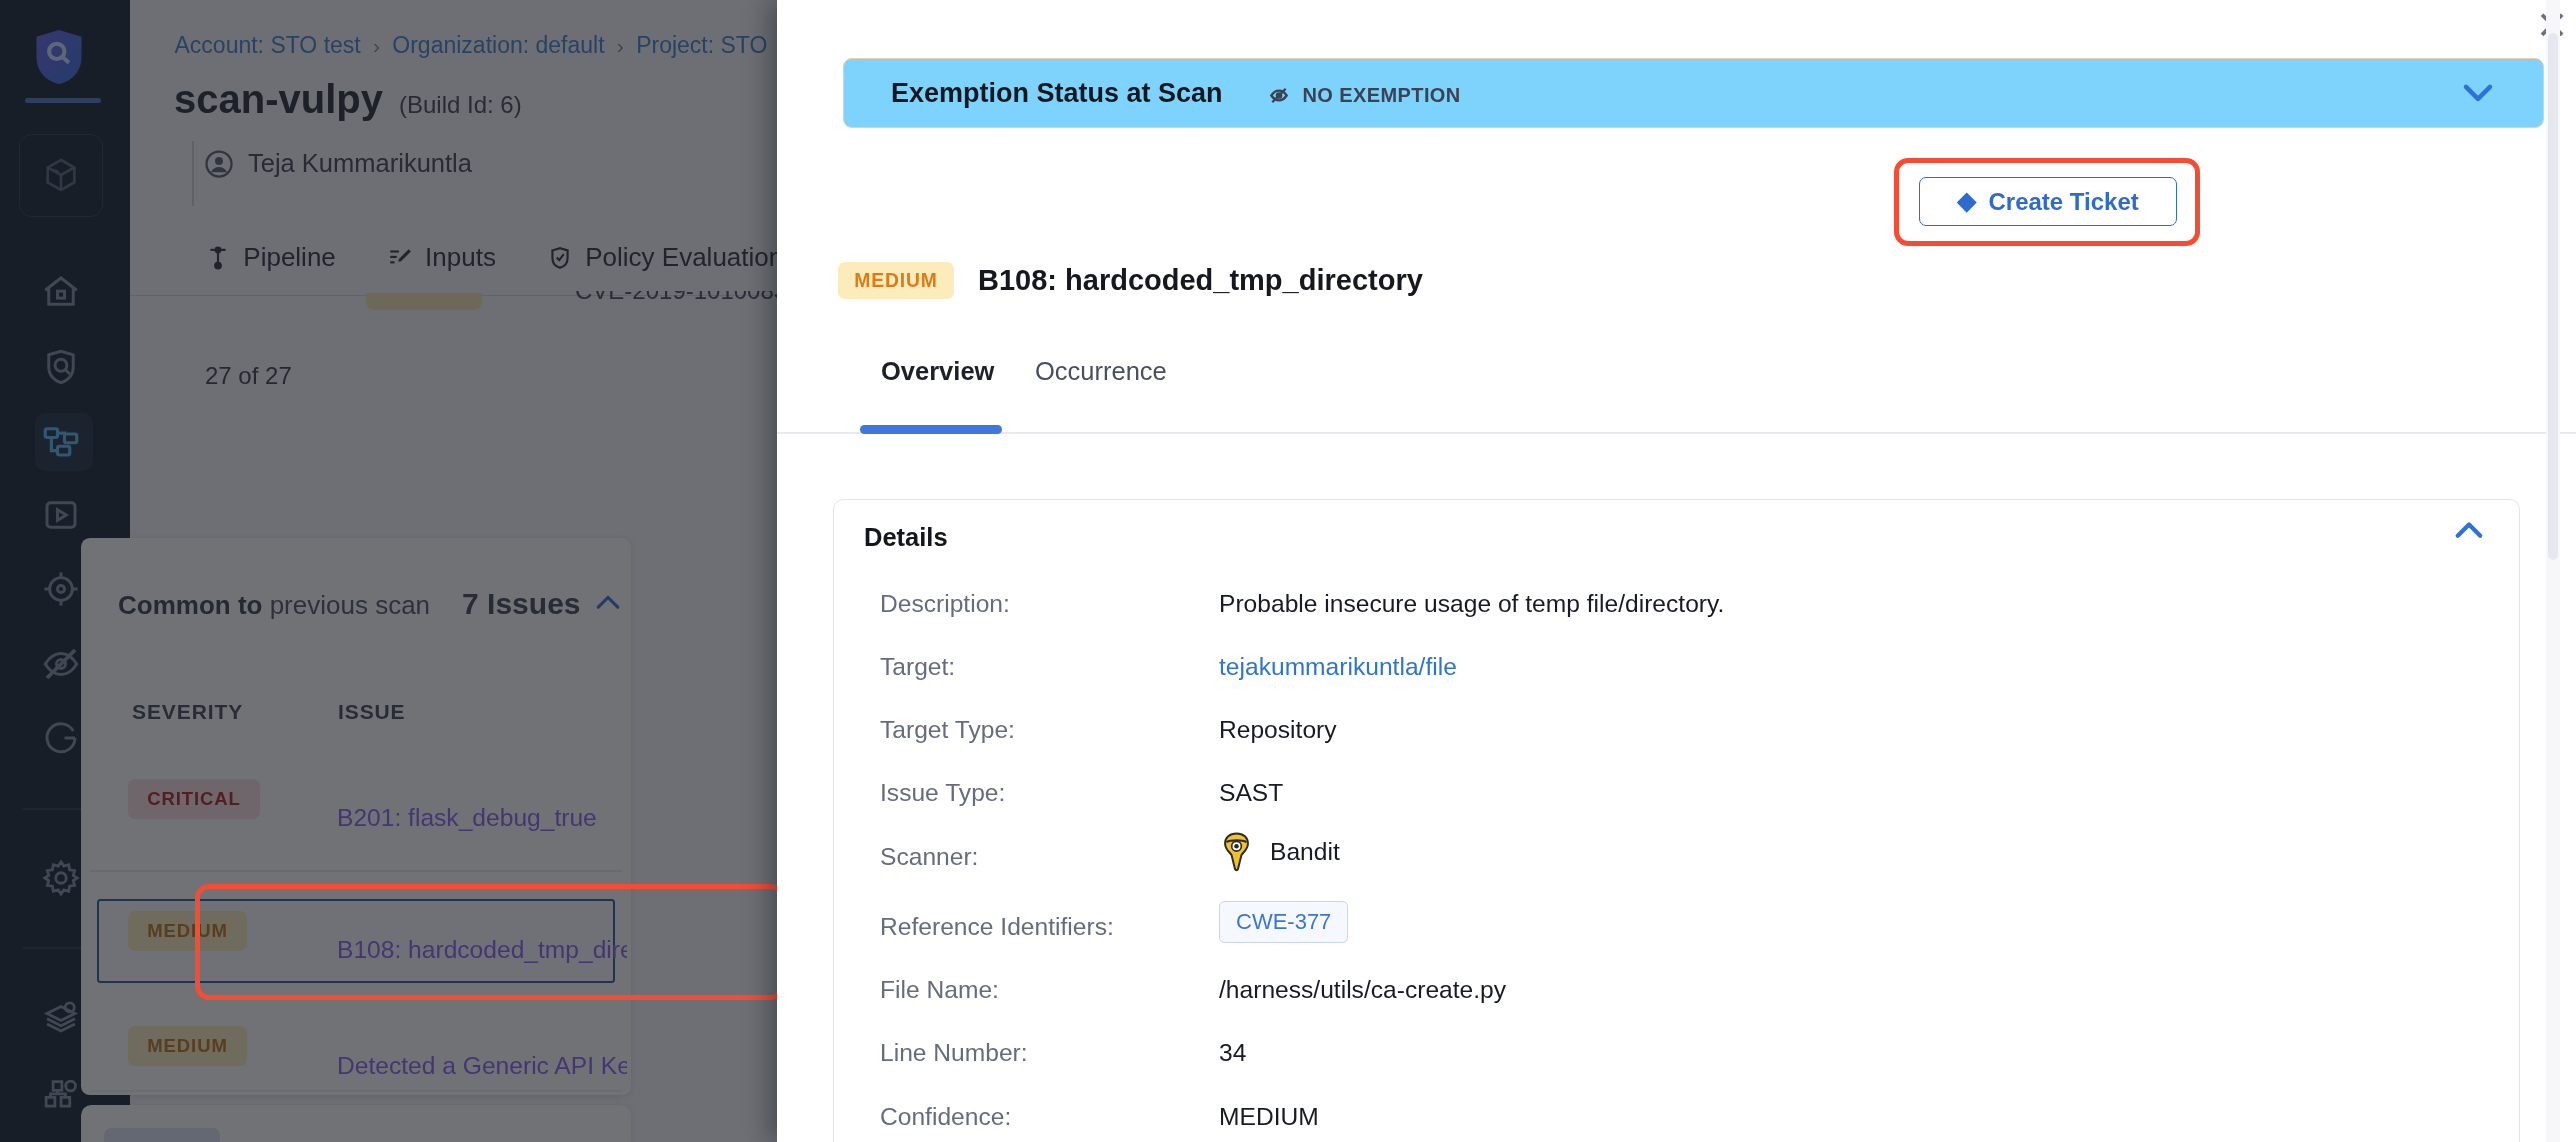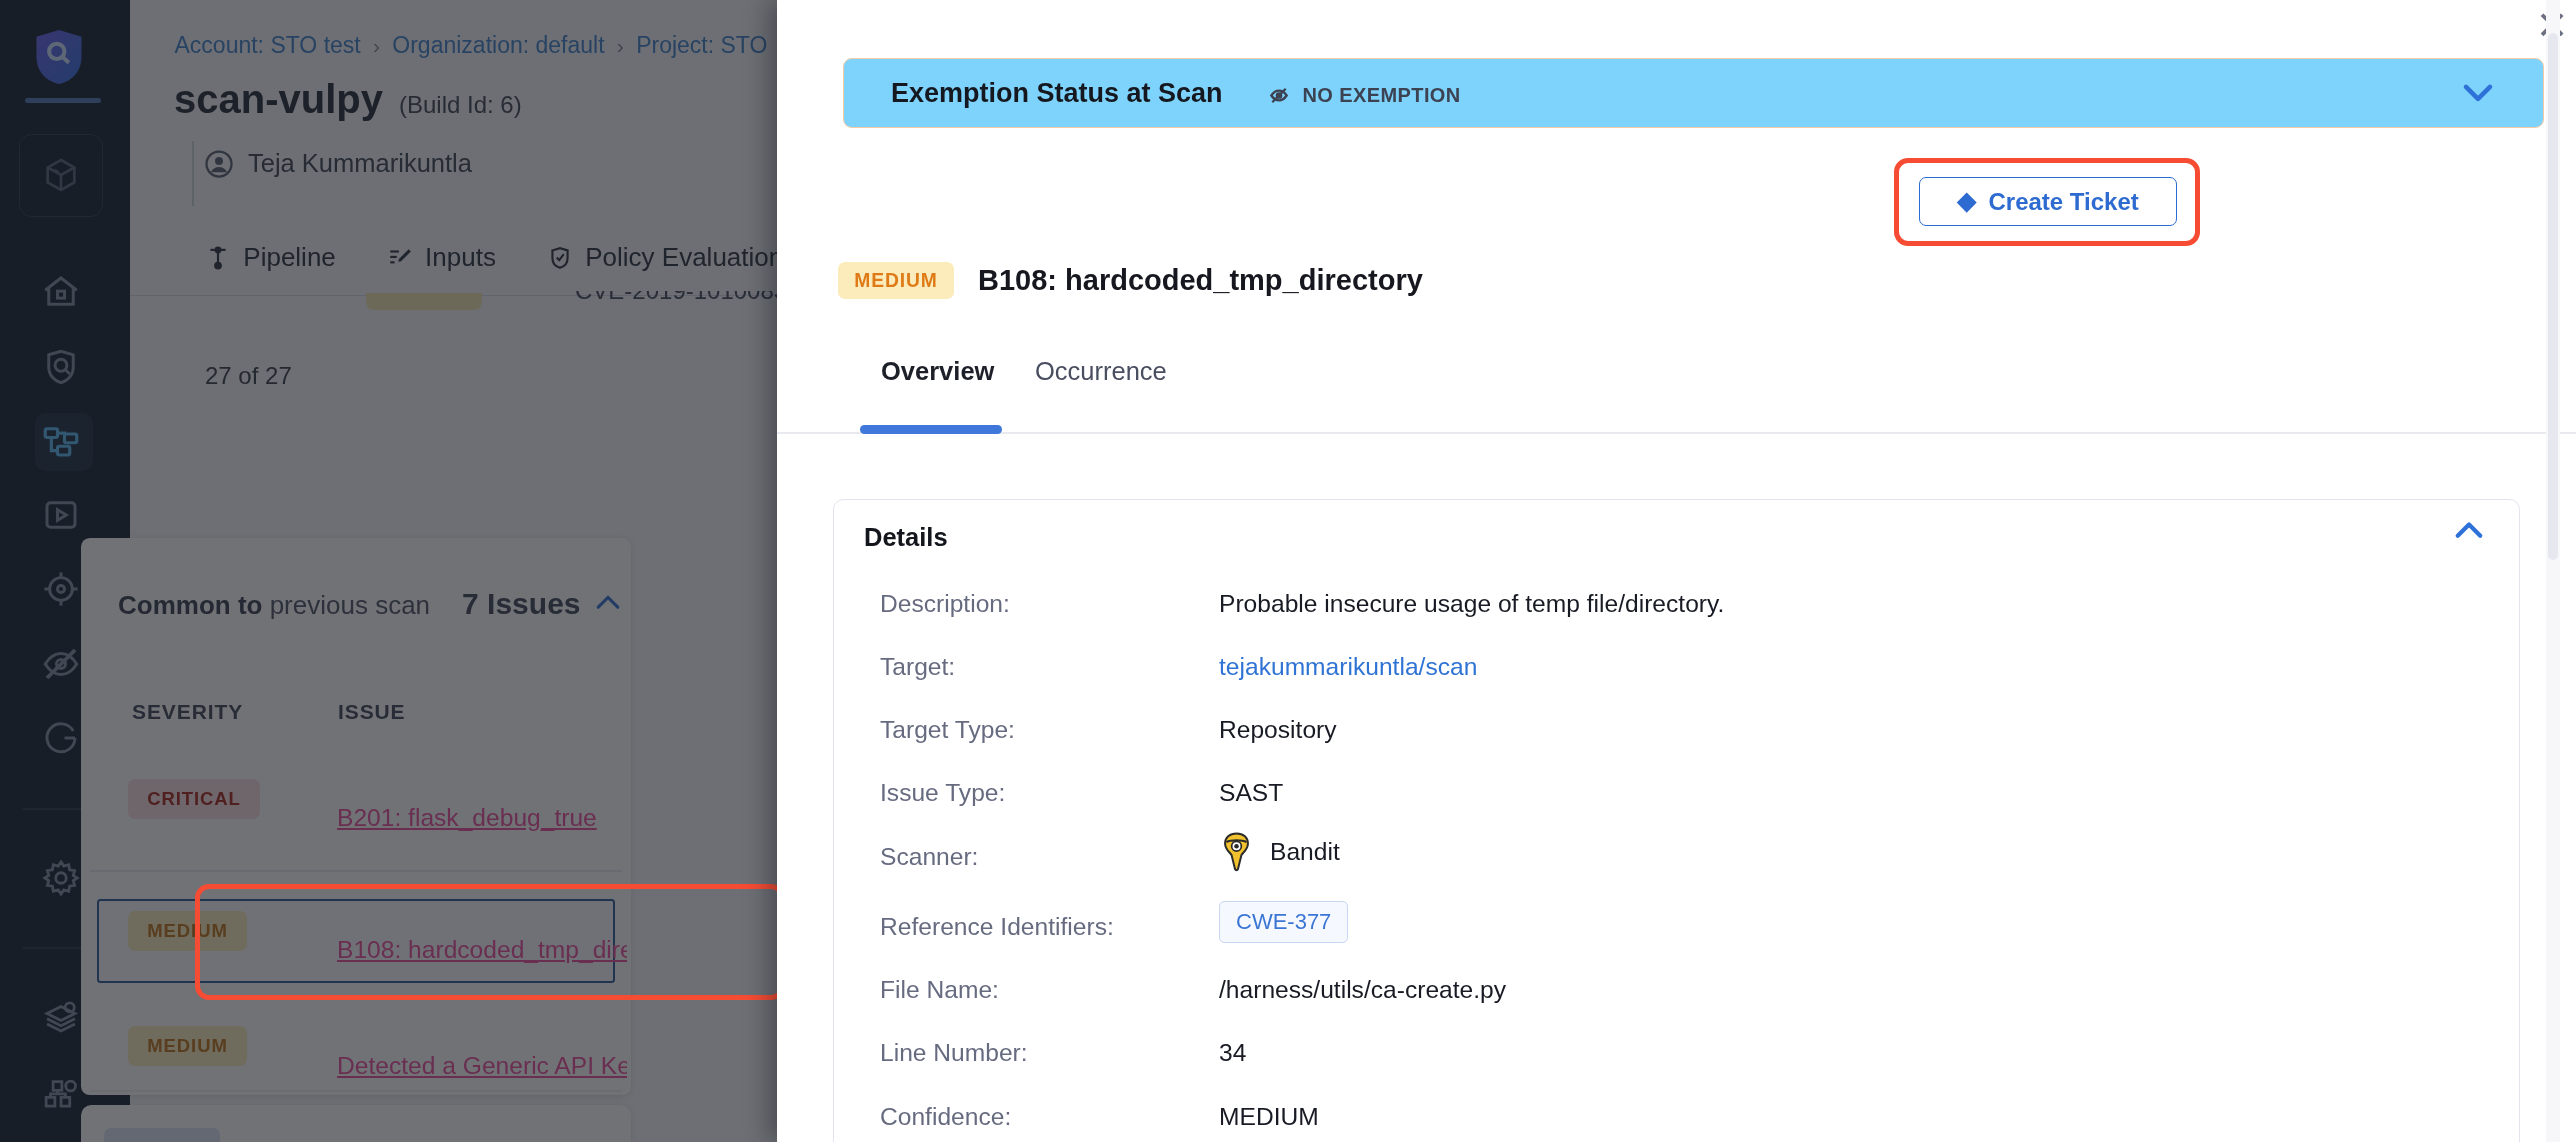--- a/index.html
+++ b/index.html
@@ -39,21 +39,21 @@
 
   .issues-card { position:absolute; left:81px; top:538px; width:550px; height:557px; background:#ffffff; border-radius:8.8px; box-shadow:0 1.8px 7px rgba(40,48,70,.14); overflow:hidden; }
   .issues-head { position:absolute; left:37px; top:49px; font-size:26px; color:#4a5062; white-space:nowrap; }
   .issues-head b { color:#343a49; }
   .issues-count { font-size:30px; font-weight:bold; color:#3a4152; margin-left:32px; }
   .issues-chevron { display:inline-block; margin-left:14px; vertical-align:3.5px; }
   .col-head { position:absolute; top:162px; font-size:21px; font-weight:bold; letter-spacing:0.9px; color:#3d4354; }
   .sev-badge { display:inline-block; border-radius:7px; font-size:18.5px; font-weight:bold; letter-spacing:0.9px; padding:8.8px 19.3px; }
   .sev-critical { background:#fadddd; color:#a81f17; }
   .sev-medium { background:#fbecbb; color:#c07014; }
-  .row-text { font-size:24.6px; color:#ec4899; white-space:nowrap;text-decoration:underline; }
+  .row-text { font-size:24.6px; color:#8b5cf6; white-space:nowrap; }
   .row-sep { position:absolute; left:8.8px; width:532px; height:1.8px; background:#e8eaf0; }
   .sel-row { position:absolute; left:16px; top:361px; width:518px; height:84px; border:2.6px solid #2a5795; border-radius:3.5px; background:#fcfdff; }
   .next-card { position:absolute; left:81px; top:1105px; width:550px; height:37px; background:#ffffff; border-radius:10.5px 10.5px 0 0; box-shadow:0 1.8px 7px rgba(40,48,70,.14); }
   .next-card .pbadge { position:absolute; left:23px; top:23px; width:116px; height:14px; border-radius:7px 7px 0 0; background:#dbe3f6; }
 
   
   .dim { position:absolute; left:0; top:0; width:780px; height:1142px; background:rgba(28,32,38,0.63); z-index:2; }
 
   
   .annot { position:absolute; border:5.3px solid #f64c34; border-radius:14px; z-index:3; }
@@ -338,21 +338,21 @@
     <div class="details-chevron">
       <svg width="30" height="21" viewBox="0 0 24 16" fill="none" stroke="#2e71d8" stroke-width="3.4" stroke-linecap="round" stroke-linejoin="round">
           <path d="M3 13 L12 4 L21 13"></path>
         </svg>
     </div>
 
     <div class="f-label" style="top:90px">Description:</div>
     <div class="f-value" style="top:90px">Probable insecure usage of temp file/directory.</div>
 
     <div class="f-label" style="top:153px">Target:</div>
-    <div class="f-value f-link" style="top:153px">tejakummarikuntla/scan</div>
+    <div class="f-value f-link" style="top:153px">tejakummarikuntla/file</div>
 
     <div class="f-label" style="top:216px">Target Type:</div>
     <div class="f-value" style="top:216px">Repository</div>
 
     <div class="f-label" style="top:279px">Issue Type:</div>
     <div class="f-value" style="top:279px">SAST</div>
 
     <div class="f-label" style="top:343px">Scanner:</div>
     <div class="f-value scan-row" style="top:332px">
       <svg width="35" height="40" viewBox="0 0 24 28">

